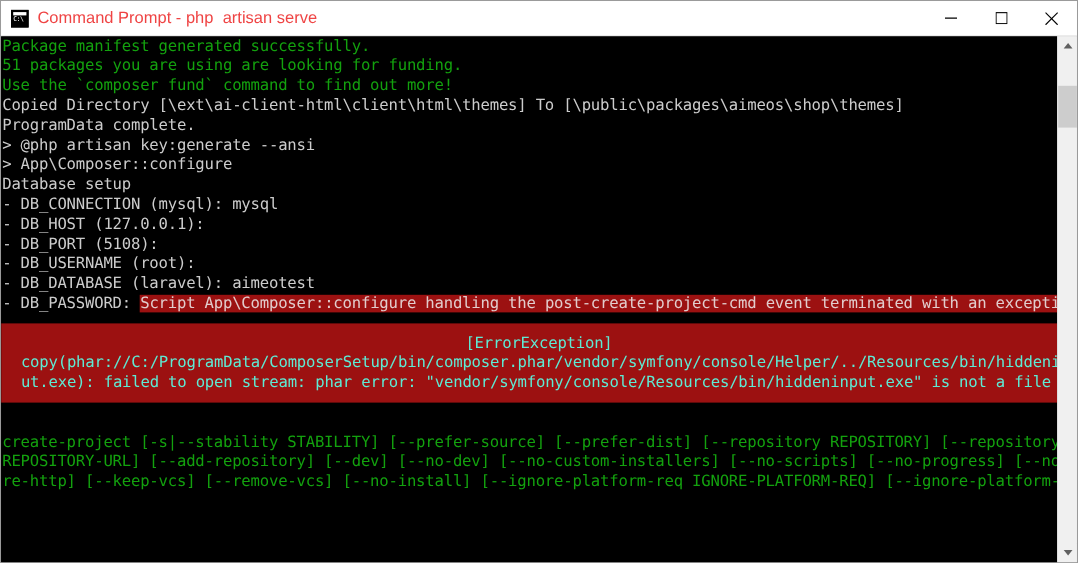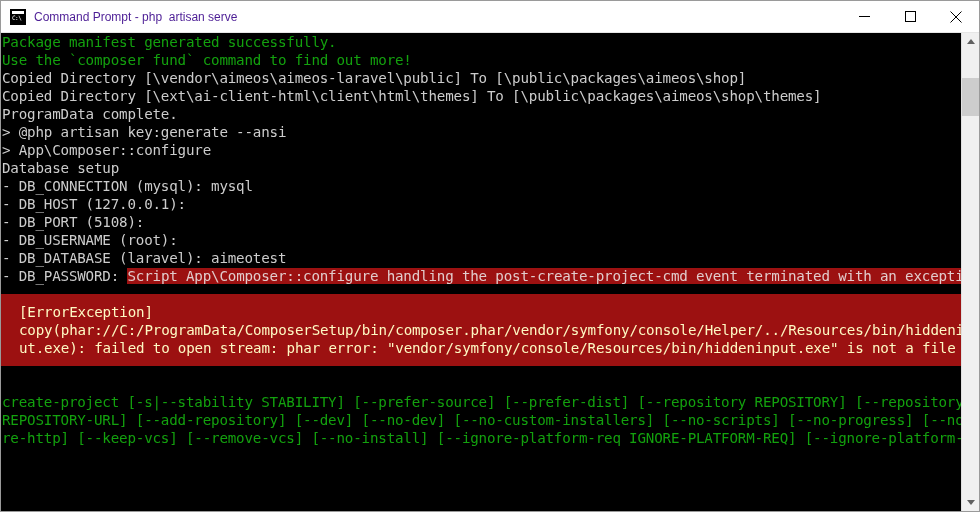--- a/index.html
+++ b/index.html
@@ -60,22 +60,22 @@
     left: 1px;
     top: 4px;
     font-family: "DejaVu Sans Mono", monospace;
     font-size: 6px;
     line-height: 8px;
     color: #ffffff;
     letter-spacing: -0.5px;
   }
   .title-text {
     font-family: "Liberation Sans", sans-serif;
-    font-size: 12px;
-    color: #4c1d95;
+    font-size: 15px;
+    color: #ef4444;
     white-space: pre;
     user-select: none;
   }
   .win-buttons {
     position: absolute;
     right: 0;
     top: 0;
     height: 31px;
     display: flex;
   }
@@ -121,22 +121,23 @@
     color: #e2cccc;
   }
 
   .err-block {
     background: #9c1111;
     margin-top: 9px;
     margin-bottom: 9px;
     padding: 9px 0 9px 0;
   }
   .err-block .line {
-    color: #fef9c3;
+    color: #5eead4;
     background: transparent;
+    text-align: center;
   }
   .err-pad { padding-left: 18px; }
 
   .spacer-line { height: 18px; }
 
   
   .scrollbar {
     width: 17px;
     min-width: 17px;
     background: #f0f0f0;
@@ -200,22 +201,22 @@
           <line x1="11.5" y1="0.5" x2="0.5" y2="11.5" stroke="#000" stroke-width="1"></line>
         </svg>
       </div>
     </div>
   </div>
 
   <div class="console-area">
 
     <div class="console" id="console-output">
         <div class="line c-green">Package manifest generated successfully.</div>
+        <div class="line c-green">51 packages you are using are looking for funding.</div>
         <div class="line c-green">Use the `composer fund` command to find out more!</div>
-        <div class="line c-white">Copied Directory [\vendor\aimeos\aimeos-laravel\public] To [\public\packages\aimeos\shop]</div>
         <div class="line c-white">Copied Directory [\ext\ai-client-html\client\html\themes] To [\public\packages\aimeos\shop\themes]</div>
         <div class="line c-white">ProgramData complete.</div>
         <div class="line c-white">&gt; @php artisan key:generate --ansi</div>
         <div class="line c-white">&gt; App\Composer::configure</div>
         <div class="line c-white">Database setup</div>
         <div class="line c-white">- DB_CONNECTION (mysql): mysql</div>
         <div class="line c-white">- DB_HOST (127.0.0.1):</div>
         <div class="line c-white">- DB_PORT (5108):</div>
         <div class="line c-white">- DB_USERNAME (root):</div>
         <div class="line c-white">- DB_DATABASE (laravel): aimeotest</div>

